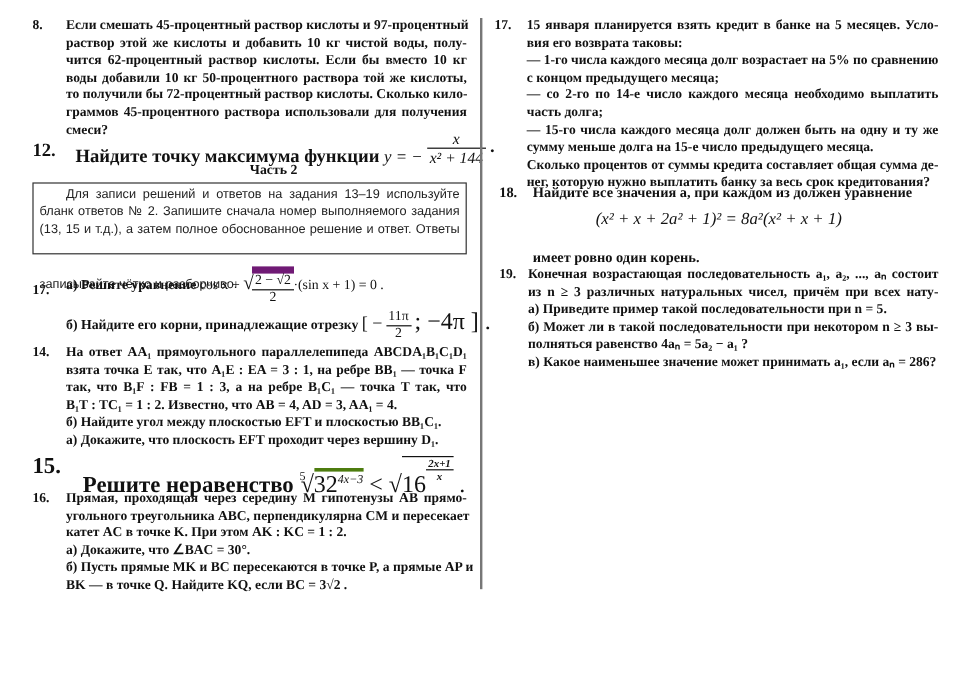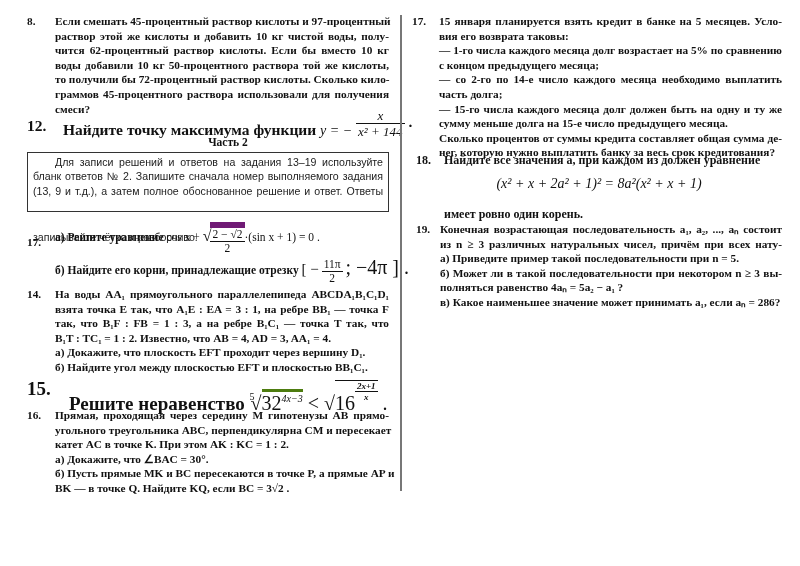--- a/index.html
+++ b/index.html
@@ -58,21 +58,21 @@
       </span>
       <span>.</span>
     </div>
   </div>
 
   <div class="center" style="left:0; width:456px; top:136px; font-size:11.5px;">Часть 2</div>
 
   <div class="box">
     <span class="line" style="padding-left:22px;">Для записи решений и ответов на задания 13–19 используйте</span>
     <span class="line">бланк ответов № 2. Запишите сначала номер выполняемого задания</span>
-    <span class="line">(13, 9 и т.д.), а затем полное обоснованное решение и ответ. Ответы</span>
+    <span class="line">(13, 15 и т.д.), а затем полное обоснованное решение и ответ. Ответы</span>
     <span class="line last">записывайте чётко и разборчиво.</span>
   </div>
 
   <div class="prob" style="left:27px; top:222px; width:362px;">
     <span class="num" style="top:13px;">17.</span>
     <div style="position:absolute; left:28px; top:0; white-space:nowrap; font-size:11.5px;">
       <span>а) Решите уравнение</span>
       <span class="math">cos x +</span>
       <span style="font-size:16px; font-weight:normal;">√</span><span class="frac" style="font-style:normal; border-top:6px solid #701a75; line-height:13px; margin-left:-1px;">
         <span class="n">2 − √2</span>
@@ -86,26 +86,26 @@
         <span class="n">11π</span>
         <span class="d">2</span>
       </span>
       <span class="math" style="font-size:20px;">; −4π ] .</span>
     </div>
   </div>
 
   <div class="prob" style="left:27px; top:287px; width:362px;">
     <span class="num">14.</span>
     <div class="txt" style="left:28px; width:334px;">
-      <span class="line">На воды AA₁ прямоугольного параллелепипеда ABCDA₁B₁C₁D₁</span>
+      <span class="line">На ответ AA₁ прямоугольного параллелепипеда ABCDA₁B₁C₁D₁</span>
       <span class="line">взята точка E так, что A₁E : EA = 3 : 1, на ребре BB₁ — точка F</span>
       <span class="line">так, что B₁F : FB = 1 : 3, а на ребре B₁C₁ — точка T так, что</span>
       <span class="line last">B₁T : TC₁ = 1 : 2. Известно, что AB = 4, AD = 3, AA₁ = 4.</span>
+      <span class="line last">б) Найдите угол между плоскостью EFT и плоскостью BB₁C₁.</span>
       <span class="line last">а) Докажите, что плоскость EFT проходит через вершину D₁.</span>
-      <span class="line last">б) Найдите угол между плоскостью EFT и плоскостью BB₁C₁.</span>
     </div>
   </div>
 
   <div class="prob" style="left:27px; top:372px; width:362px; height:34px;">
     <span class="num" style="font-size:19px; top:10px;">15.</span>
     <div style="position:absolute; left:42px; top:8px; white-space:nowrap; font-size:19px; line-height:22px;">
       <span>Решите неравенство</span>
       <span class="math" style="font-size:20px;">
         <sup style="font-size:10px; vertical-align:10px; margin-right:-4px;">5</sup><span>√</span><span style="border-top:3px solid #4d7c0f;"><span>32</span><sup class="i" style="font-size:10px;">4x−3</sup></span>
         <span>&lt;</span>

